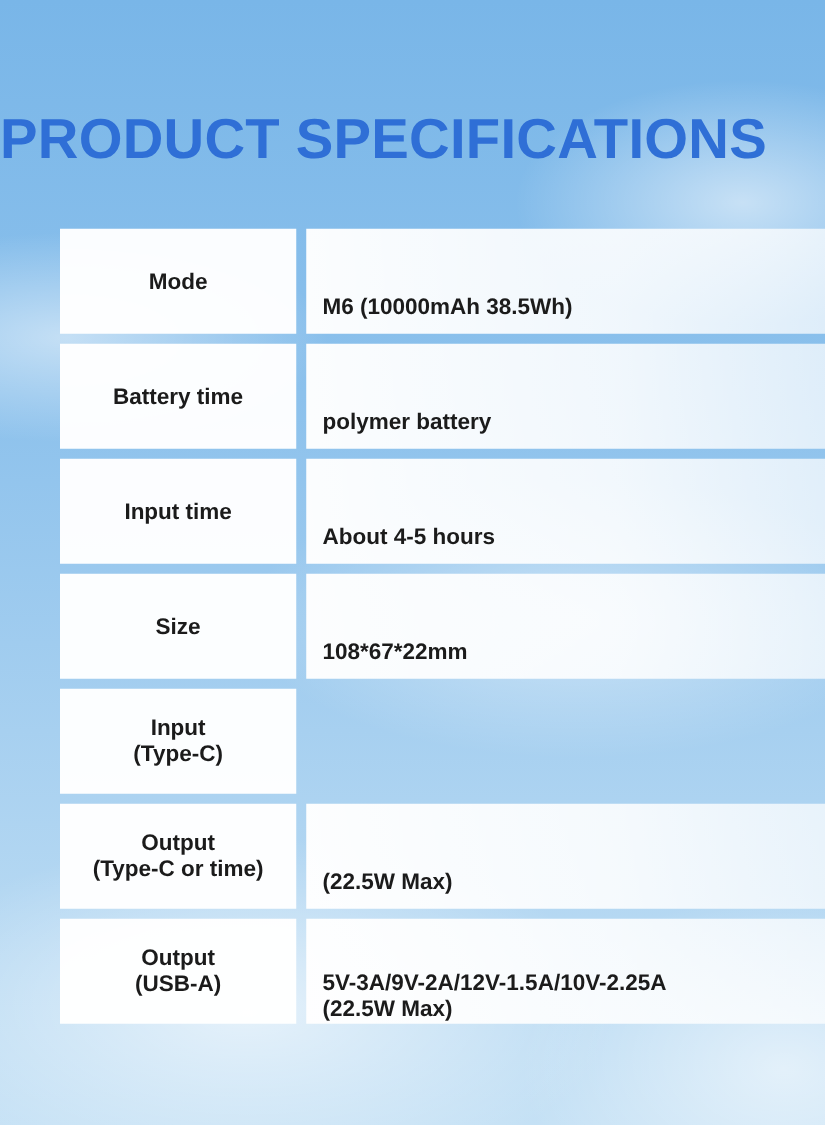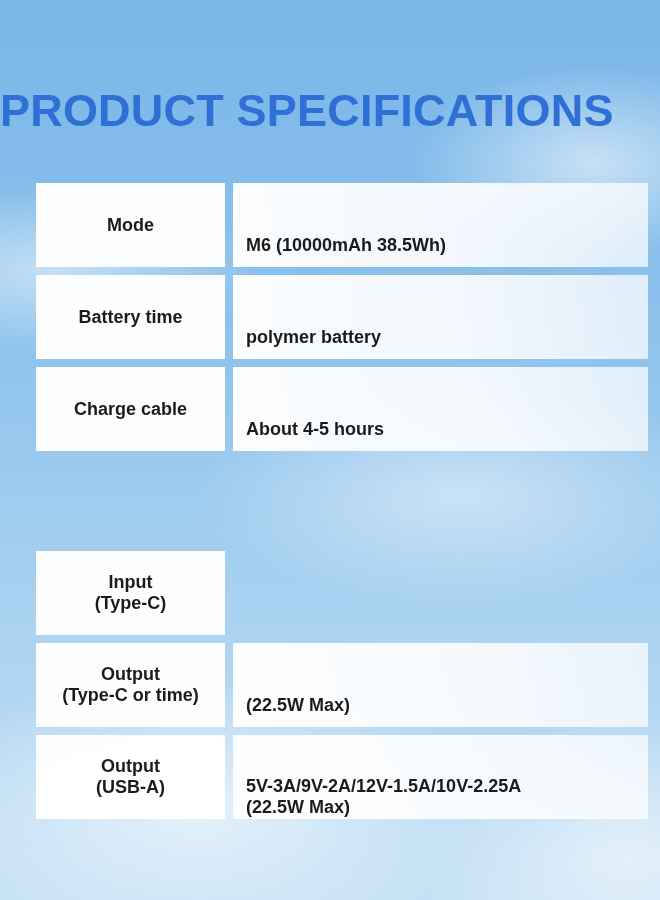--- a/index.html
+++ b/index.html
@@ -12,21 +12,21 @@
         radial-gradient(ellipse 380px 160px at 70% 55%, rgba(255,255,255,0.45), rgba(255,255,255,0) 70%),
         radial-gradient(ellipse 420px 200px at 30% 90%, rgba(255,255,255,0.6), rgba(255,255,255,0) 70%),
         radial-gradient(ellipse 300px 200px at 95% 95%, rgba(255,255,255,0.55), rgba(255,255,255,0) 70%),
         linear-gradient(180deg, #79b6e8 0%, #8cc1ec 35%, #a7d0f0 65%, #c5e1f5 100%);
     }
     .title {
       position: absolute; left: 0; right: 0; top: 83px;
       text-align: left; font-size: 45px; font-weight: 700;
       color: #2f6fd6; letter-spacing: 0.2px; line-height: 56px;
     }
-    .table { position: absolute; left: 12px; top: 183px; width: 612px; padding-left: 24px; }
+    .table { position: absolute; left: 24px; top: 183px; width: 612px; padding-left: 24px; }
     .row { display: flex; height: 84px; margin-bottom: 8px; }
     .label {
       width: 189px; background: rgba(255,255,255,0.97);
       display: flex; align-items: center; justify-content: center; flex-direction: column;
       font-size: 18px; font-weight: 700; color: #1b1b1b; text-align: center; line-height: 21px;
     }
     .value {
       margin-left: 8px; flex: 1;
       background: linear-gradient(90deg, rgba(255,255,255,0.97) 0%, rgba(255,255,255,0.88) 60%, rgba(255,255,255,0.72) 100%);
       display: flex; align-items: center; padding-left: 13px;
@@ -57,30 +57,38 @@
     </div>
     <div class="value">
       <div class="lines">
         <span>polymer battery</span>
       </div>
     </div>
   </div>
 
   <div class="row">
     <div class="label">
-      <span>Charge cable</span>
+      <span>Input time</span>
     </div>
     <div class="value">
       <div class="lines">
         <span>About 4-5 hours</span>
       </div>
     </div>
   </div>
 
   <div class="row">
+    <div class="label">
+      <span>Size</span>
+    </div>
+    <div class="value">
+      <div class="lines">
+        <span>108*67*22mm</span>
+      </div>
+    </div>
   </div>
 
   <div class="row">
     <div class="label">
       <span>Input</span>
       <span>(Type-C)</span>
     </div>
   </div>
 
   <div class="row">

